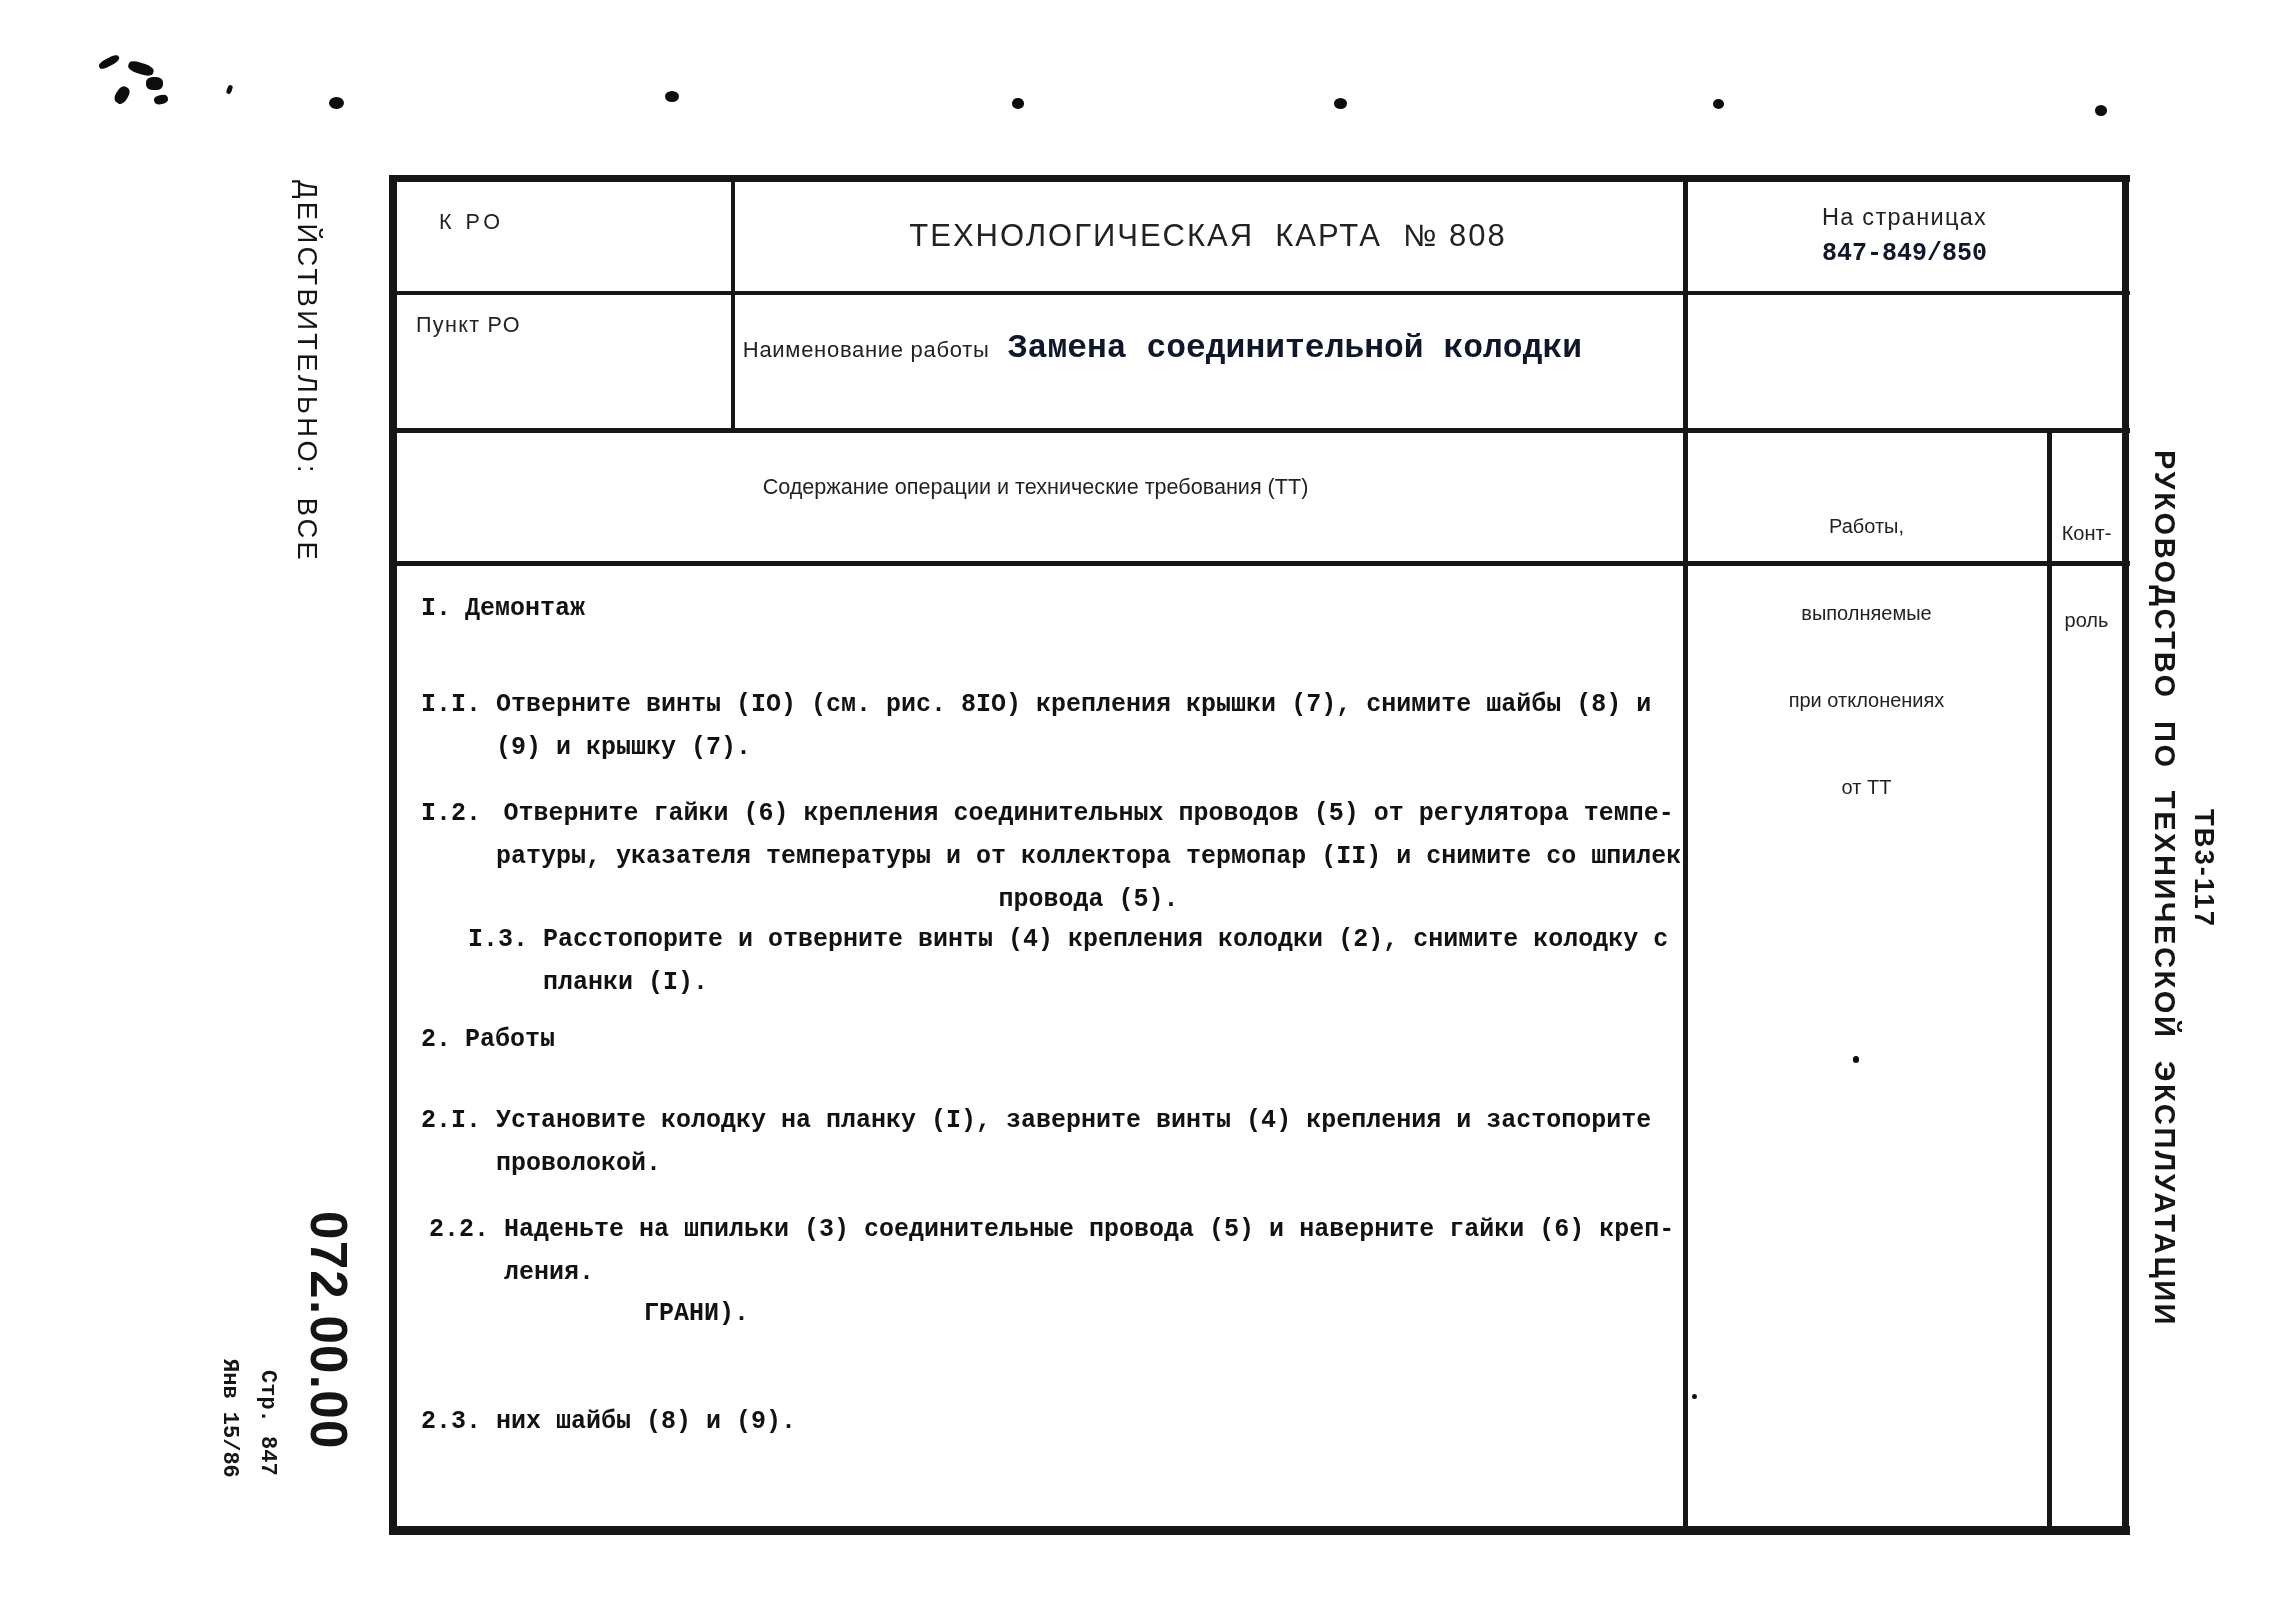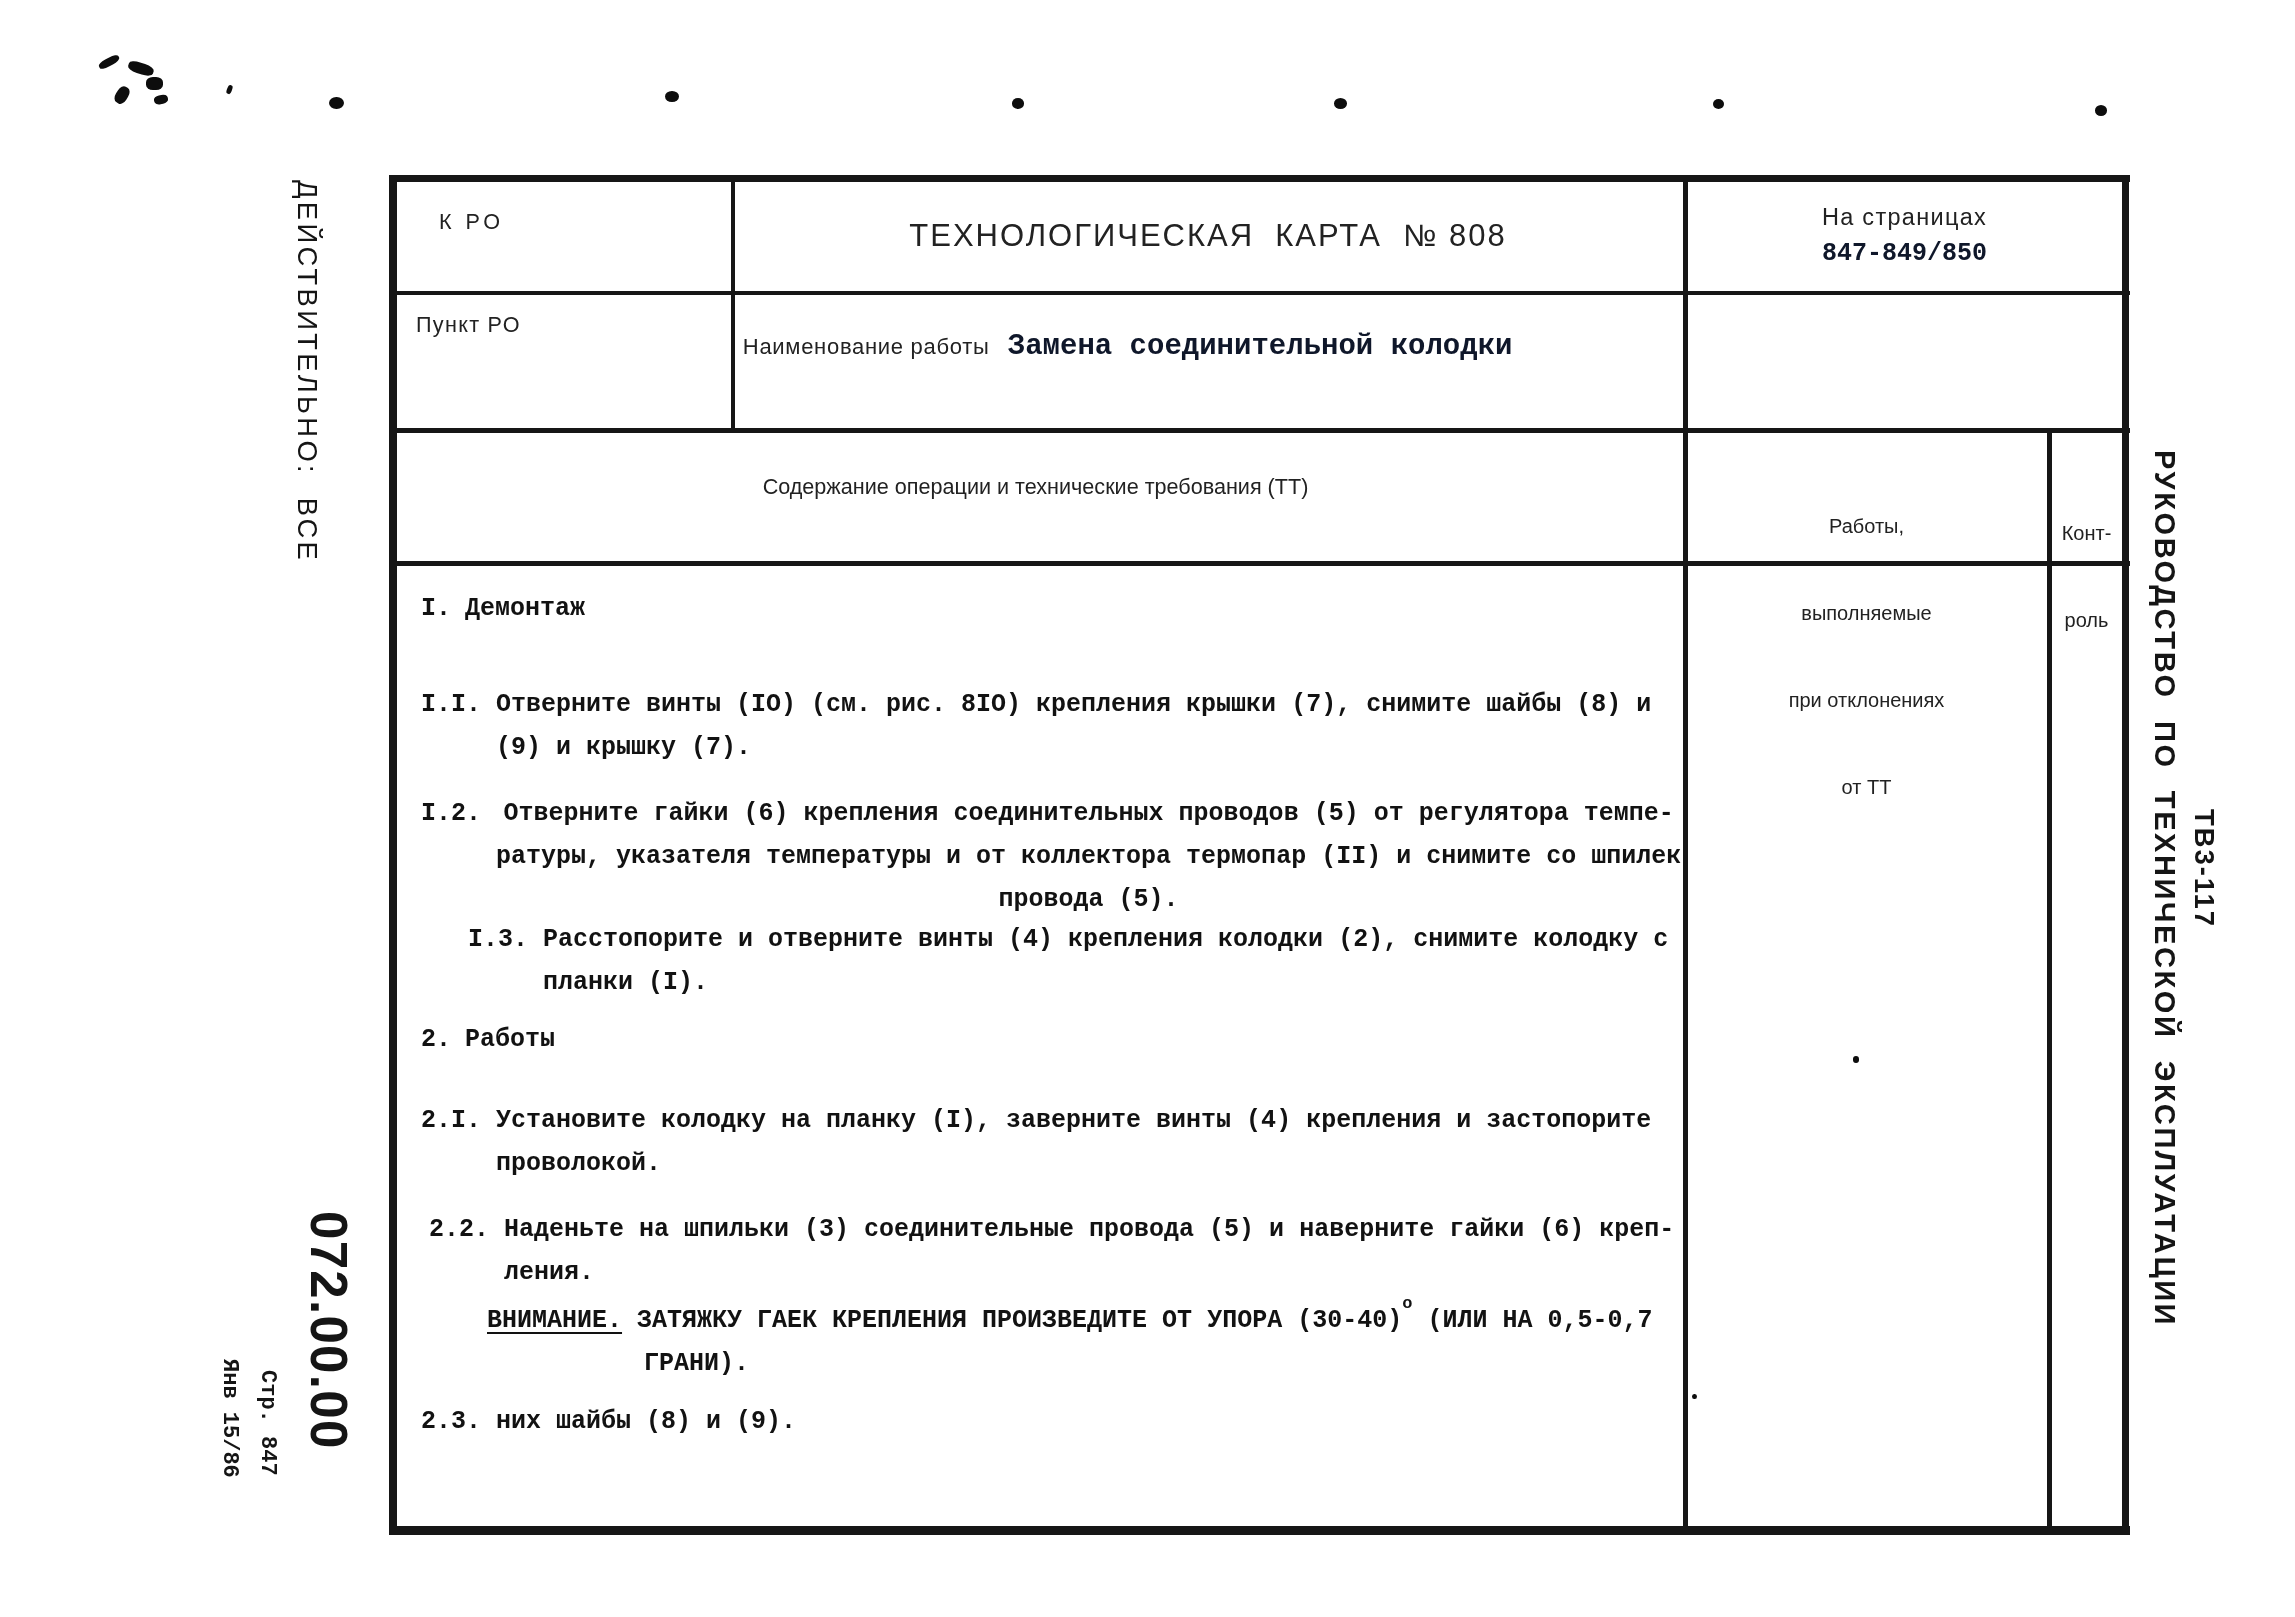--- a/index.html
+++ b/index.html
@@ -71,21 +71,21 @@
 <div class="rule" style="left:2047px;top:428px;width:4.6px;height:1107px;"></div>
 <div class="rule" style="left:2122px;top:175px;width:7.2px;height:1360px;"></div>
 
 <div class="form" style="left:439px;top:209px;font-size:21.6px;letter-spacing:3.9px;">К РО</div>
 <div class="form center" style="left:734px;top:218px;width:948px;font-size:31px;letter-spacing:2px;">ТЕХНОЛОГИЧЕСКАЯ  КАРТА  № 808</div>
 <div class="form center" style="left:1687px;top:204px;width:435px;font-size:23.5px;letter-spacing:1.3px;">На страницах</div>
 <div class="abs type center" style="left:1687px;top:239px;width:435px;font-size:25px;">847-849/850</div>
 
 <div class="form" style="left:416px;top:312px;font-size:21.6px;letter-spacing:1.3px;">Пункт РО</div>
 <div class="abs" style="left:737px;top:318px;white-space:pre;">
-  <span class="form" style="position:static;font-size:22px;letter-spacing:0.7px;">Наименование работы</span><span class="type" style="font-size:29px;margin-left:18.3px;text-align:center;">Замена соединительной колодки</span>
+  <span class="form" style="position:static;font-size:22px;letter-spacing:0.7px;">Наименование работы</span><span class="type" style="font-size:33px;margin-left:18.3px;text-align:center;">Замена соединительной колодки</span>
 </div>
 
 <div class="form center" style="left:389px;top:474px;width:1293px;font-size:21.6px;">Содержание операции и технические требования (ТТ)</div>
 <div class="form center" style="left:1687px;top:454px;width:359px;font-size:20px;line-height:29px;">
   <span class="pline">Работы,</span>
   <span class="pline">выполняемые</span>
   <span class="pline">при отклонениях</span>
   <span class="pline">от ТТ</span>
 </div>
 <div class="form center" style="left:2051px;top:461px;width:71px;font-size:20px;line-height:29px;">
@@ -142,21 +142,20 @@
 
 <div class="para ind2" style="left:429px;top:1208px;">
   <span class="num">2.2.</span>
   <span class="plines">
     <span class="pline">Наденьте на шпильки (3) соединительные провода (5) и наверните гайки (6) креп-</span>
     <span class="pline">ления.</span>
   </span>
 </div>
 
 <div class="para" style="left:487px;top:1292px;">
-  <span class="pline"><span class="u">ВНИМАНИЕ.</span><span> ЗАТЯЖКУ ГАЕК КРЕПЛЕНИЯ ПРОИЗВЕДИТЕ ОТ УПОРА (30-40)</span><sup class="sup">о</sup><span> (ИЛИ НА 0,5-0,7</span></span>
   <span class="pline att-l2">ГРАНИ).</span>
 </div>
 
 <div class="para ind2" style="left:421px;top:1400px;">
   <span class="num">2.3.</span>
   <span class="plines">
     <span class="pline">них шайбы (8) и (9).</span>
   </span>
 </div>
 

